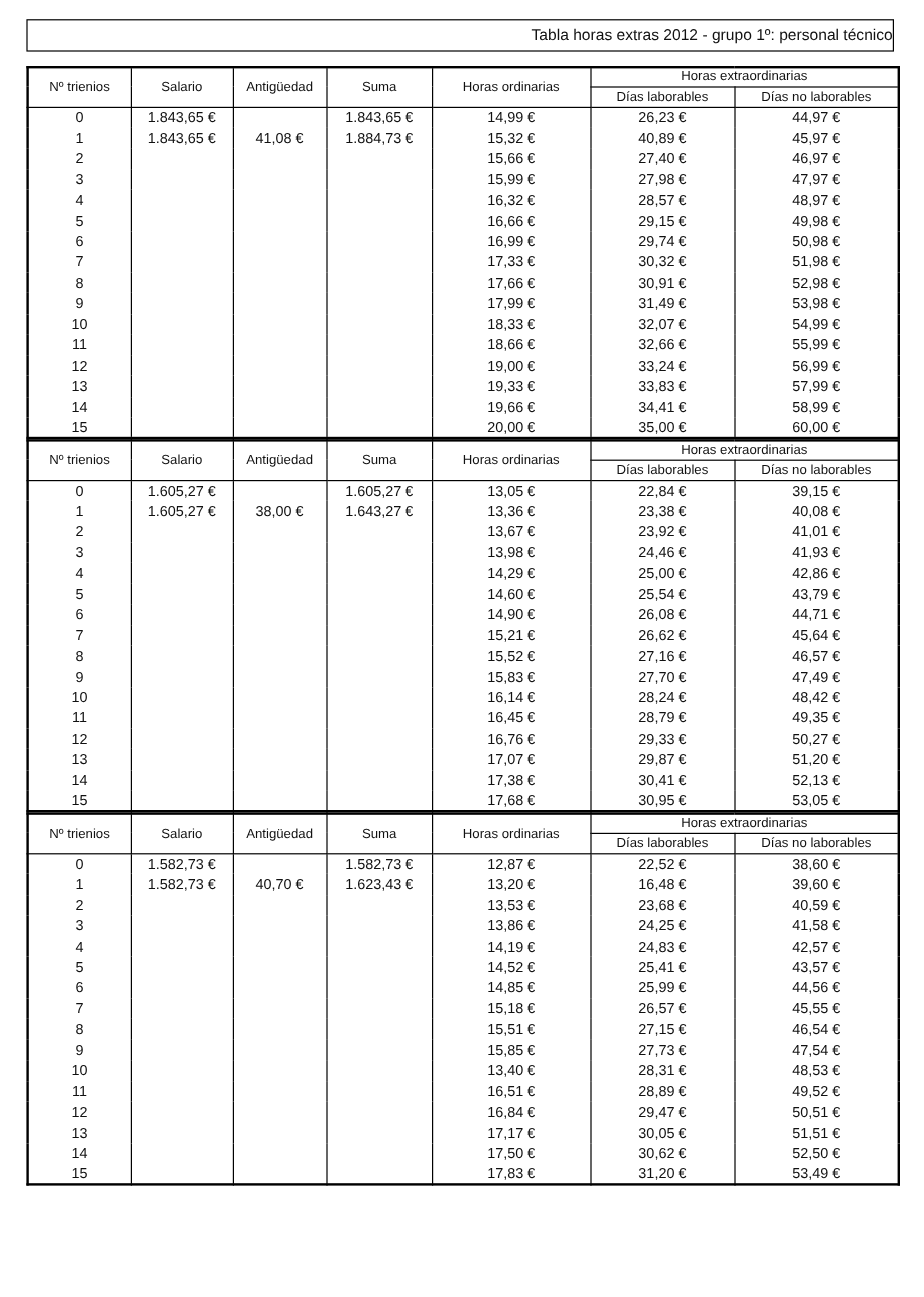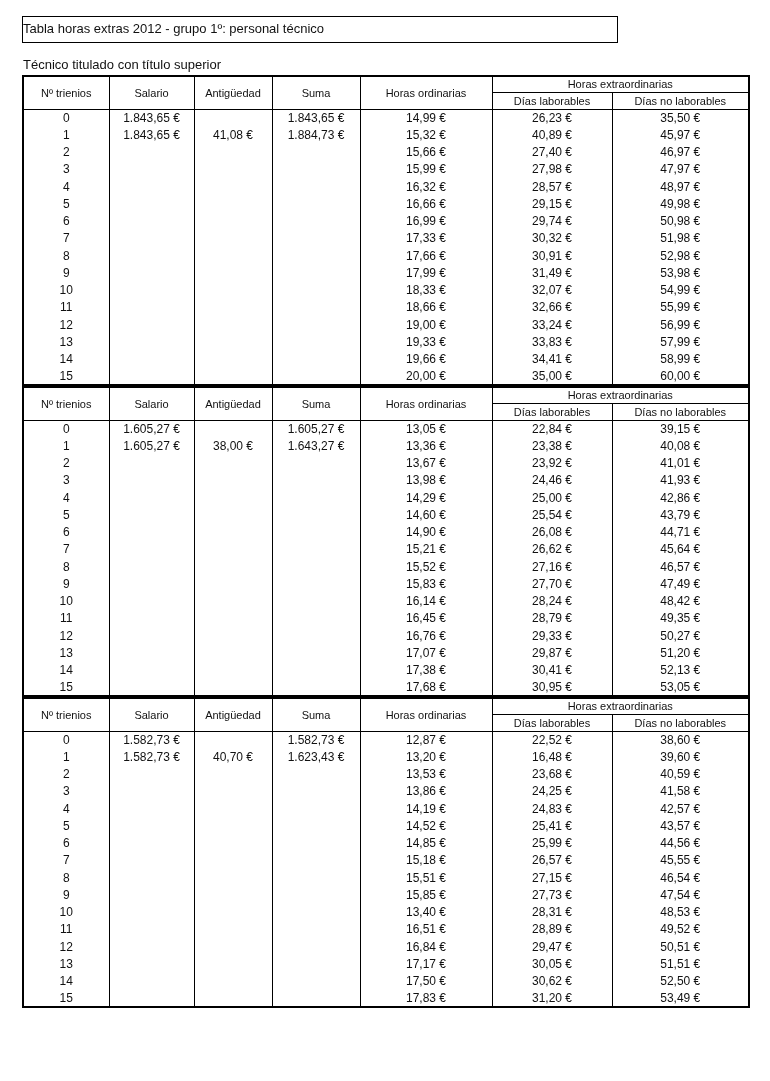--- a/index.html
+++ b/index.html
@@ -12,23 +12,23 @@
     height: 1081px;
     font-family: "Liberation Sans", "DejaVu Sans", sans-serif;
     color: #111111;
     overflow: hidden;
   }
   .page {
     padding: 16px 22px 0 22px;
   }
   .title-box {
     border: 1.5px solid #000;
-    width: 596px;
+    width: 723px;
     box-sizing: border-box;
-    text-align: left;
+    text-align: right;
     padding: 4px 0 5px 0;
     margin-bottom: 12px;
   }
   .title-box .line {
     font-size: 13px;
     line-height: 16px;
   }
   .section-title {
     font-size: 13px;
     line-height: 15px;
@@ -62,195 +62,20 @@
     overflow: hidden;
   }
 </style>
 </head>
 <body>
 
 <div class="page">
 
   <div class="title-box">
     <div class="line">Tabla horas extras 2012 - grupo 1º: personal técnico</div>
-  </div>
-
-  <div class="section">
-    <div class="section-title">Técnico titulado con título superior</div>
-    <table class="salary-table">
-      <colgroup>
-        <col style="width:86px">
-          <col style="width:85px">
-          <col style="width:78px">
-          <col style="width:88px">
-        <col style="width:132px">
-          <col style="width:120px">
-          <col style="width:137px">
-      </colgroup>
-      <thead>
-        <tr class="hrow1">
-          <th rowspan="2">Nº trienios</th>
-          <th rowspan="2">Salario</th>
-          <th rowspan="2">Antigüedad</th>
-          <th rowspan="2">Suma</th>
-          <th rowspan="2">Horas ordinarias</th>
-          <th colspan="2">Horas extraordinarias</th>
-        </tr>
-        <tr class="hrow2">
-          <th>Días laborables</th>
-          <th>Días no laborables</th>
-        </tr>
-      </thead>
-      <tbody>
-          <tr>
-            <td>0</td>
-            <td>1.843,65 €</td>
-            <td></td>
-            <td>1.843,65 €</td>
-            <td>14,99 €</td>
-            <td>26,23 €</td>
-            <td>35,50 €</td>
-          </tr>
-          <tr>
-            <td>1</td>
-            <td>1.843,65 €</td>
-            <td>41,08 €</td>
-            <td>1.884,73 €</td>
-            <td>15,32 €</td>
-            <td>40,89 €</td>
-            <td>45,97 €</td>
-          </tr>
-          <tr>
-            <td>2</td>
-            <td></td>
-            <td></td>
-            <td></td>
-            <td>15,66 €</td>
-            <td>27,40 €</td>
-            <td>46,97 €</td>
-          </tr>
-          <tr>
-            <td>3</td>
-            <td></td>
-            <td></td>
-            <td></td>
-            <td>15,99 €</td>
-            <td>27,98 €</td>
-            <td>47,97 €</td>
-          </tr>
-          <tr>
-            <td>4</td>
-            <td></td>
-            <td></td>
-            <td></td>
-            <td>16,32 €</td>
-            <td>28,57 €</td>
-            <td>48,97 €</td>
-          </tr>
-          <tr>
-            <td>5</td>
-            <td></td>
-            <td></td>
-            <td></td>
-            <td>16,66 €</td>
-            <td>29,15 €</td>
-            <td>49,98 €</td>
-          </tr>
-          <tr>
-            <td>6</td>
-            <td></td>
-            <td></td>
-            <td></td>
-            <td>16,99 €</td>
-            <td>29,74 €</td>
-            <td>50,98 €</td>
-          </tr>
-          <tr>
-            <td>7</td>
-            <td></td>
-            <td></td>
-            <td></td>
-            <td>17,33 €</td>
-            <td>30,32 €</td>
-            <td>51,98 €</td>
-          </tr>
-          <tr>
-            <td>8</td>
-            <td></td>
-            <td></td>
-            <td></td>
-            <td>17,66 €</td>
-            <td>30,91 €</td>
-            <td>52,98 €</td>
-          </tr>
-          <tr>
-            <td>9</td>
-            <td></td>
-            <td></td>
-            <td></td>
-            <td>17,99 €</td>
-            <td>31,49 €</td>
-            <td>53,98 €</td>
-          </tr>
-          <tr>
-            <td>10</td>
-            <td></td>
-            <td></td>
-            <td></td>
-            <td>18,33 €</td>
-            <td>32,07 €</td>
-            <td>54,99 €</td>
-          </tr>
-          <tr>
-            <td>11</td>
-            <td></td>
-            <td></td>
-            <td></td>
-            <td>18,66 €</td>
-            <td>32,66 €</td>
-            <td>55,99 €</td>
-          </tr>
-          <tr>
-            <td>12</td>
-            <td></td>
-            <td></td>
-            <td></td>
-            <td>19,00 €</td>
-            <td>33,24 €</td>
-            <td>56,99 €</td>
-          </tr>
-          <tr>
-            <td>13</td>
-            <td></td>
-            <td></td>
-            <td></td>
-            <td>19,33 €</td>
-            <td>33,83 €</td>
-            <td>57,99 €</td>
-          </tr>
-          <tr>
-            <td>14</td>
-            <td></td>
-            <td></td>
-            <td></td>
-            <td>19,66 €</td>
-            <td>34,41 €</td>
-            <td>58,99 €</td>
-          </tr>
-          <tr>
-            <td>15</td>
-            <td></td>
-            <td></td>
-            <td></td>
-            <td>20,00 €</td>
-            <td>35,00 €</td>
-            <td>60,00 €</td>
-          </tr>
-        </tbody>
-    </table>
   </div>
 
   <div class="section">
     <table class="salary-table">
       <colgroup>
         <col style="width:86px">
           <col style="width:85px">
           <col style="width:78px">
           <col style="width:88px">
         <col style="width:132px">
@@ -267,161 +92,161 @@
           <th colspan="2">Horas extraordinarias</th>
         </tr>
         <tr class="hrow2">
           <th>Días laborables</th>
           <th>Días no laborables</th>
         </tr>
       </thead>
       <tbody>
           <tr>
             <td>0</td>
-            <td>1.605,27 €</td>
-            <td></td>
-            <td>1.605,27 €</td>
-            <td>13,05 €</td>
-            <td>22,84 €</td>
-            <td>39,15 €</td>
+            <td>1.843,65 €</td>
+            <td></td>
+            <td>1.843,65 €</td>
+            <td>14,99 €</td>
+            <td>26,23 €</td>
+            <td>44,97 €</td>
           </tr>
           <tr>
             <td>1</td>
-            <td>1.605,27 €</td>
-            <td>38,00 €</td>
-            <td>1.643,27 €</td>
-            <td>13,36 €</td>
-            <td>23,38 €</td>
-            <td>40,08 €</td>
+            <td>1.843,65 €</td>
+            <td>41,08 €</td>
+            <td>1.884,73 €</td>
+            <td>15,32 €</td>
+            <td>40,89 €</td>
+            <td>45,97 €</td>
           </tr>
           <tr>
             <td>2</td>
             <td></td>
             <td></td>
             <td></td>
-            <td>13,67 €</td>
-            <td>23,92 €</td>
-            <td>41,01 €</td>
+            <td>15,66 €</td>
+            <td>27,40 €</td>
+            <td>46,97 €</td>
           </tr>
           <tr>
             <td>3</td>
             <td></td>
             <td></td>
             <td></td>
-            <td>13,98 €</td>
-            <td>24,46 €</td>
-            <td>41,93 €</td>
+            <td>15,99 €</td>
+            <td>27,98 €</td>
+            <td>47,97 €</td>
           </tr>
           <tr>
             <td>4</td>
             <td></td>
             <td></td>
             <td></td>
-            <td>14,29 €</td>
-            <td>25,00 €</td>
-            <td>42,86 €</td>
+            <td>16,32 €</td>
+            <td>28,57 €</td>
+            <td>48,97 €</td>
           </tr>
           <tr>
             <td>5</td>
             <td></td>
             <td></td>
             <td></td>
-            <td>14,60 €</td>
-            <td>25,54 €</td>
-            <td>43,79 €</td>
+            <td>16,66 €</td>
+            <td>29,15 €</td>
+            <td>49,98 €</td>
           </tr>
           <tr>
             <td>6</td>
             <td></td>
             <td></td>
             <td></td>
-            <td>14,90 €</td>
-            <td>26,08 €</td>
-            <td>44,71 €</td>
+            <td>16,99 €</td>
+            <td>29,74 €</td>
+            <td>50,98 €</td>
           </tr>
           <tr>
             <td>7</td>
             <td></td>
             <td></td>
             <td></td>
-            <td>15,21 €</td>
-            <td>26,62 €</td>
-            <td>45,64 €</td>
+            <td>17,33 €</td>
+            <td>30,32 €</td>
+            <td>51,98 €</td>
           </tr>
           <tr>
             <td>8</td>
             <td></td>
             <td></td>
             <td></td>
-            <td>15,52 €</td>
-            <td>27,16 €</td>
-            <td>46,57 €</td>
+            <td>17,66 €</td>
+            <td>30,91 €</td>
+            <td>52,98 €</td>
           </tr>
           <tr>
             <td>9</td>
             <td></td>
             <td></td>
             <td></td>
-            <td>15,83 €</td>
-            <td>27,70 €</td>
-            <td>47,49 €</td>
+            <td>17,99 €</td>
+            <td>31,49 €</td>
+            <td>53,98 €</td>
           </tr>
           <tr>
             <td>10</td>
             <td></td>
             <td></td>
             <td></td>
-            <td>16,14 €</td>
-            <td>28,24 €</td>
-            <td>48,42 €</td>
+            <td>18,33 €</td>
+            <td>32,07 €</td>
+            <td>54,99 €</td>
           </tr>
           <tr>
             <td>11</td>
             <td></td>
             <td></td>
             <td></td>
-            <td>16,45 €</td>
-            <td>28,79 €</td>
-            <td>49,35 €</td>
+            <td>18,66 €</td>
+            <td>32,66 €</td>
+            <td>55,99 €</td>
           </tr>
           <tr>
             <td>12</td>
             <td></td>
             <td></td>
             <td></td>
-            <td>16,76 €</td>
-            <td>29,33 €</td>
-            <td>50,27 €</td>
+            <td>19,00 €</td>
+            <td>33,24 €</td>
+            <td>56,99 €</td>
           </tr>
           <tr>
             <td>13</td>
             <td></td>
             <td></td>
             <td></td>
-            <td>17,07 €</td>
-            <td>29,87 €</td>
-            <td>51,20 €</td>
+            <td>19,33 €</td>
+            <td>33,83 €</td>
+            <td>57,99 €</td>
           </tr>
           <tr>
             <td>14</td>
             <td></td>
             <td></td>
             <td></td>
-            <td>17,38 €</td>
-            <td>30,41 €</td>
-            <td>52,13 €</td>
+            <td>19,66 €</td>
+            <td>34,41 €</td>
+            <td>58,99 €</td>
           </tr>
           <tr>
             <td>15</td>
             <td></td>
             <td></td>
             <td></td>
-            <td>17,68 €</td>
-            <td>30,95 €</td>
-            <td>53,05 €</td>
+            <td>20,00 €</td>
+            <td>35,00 €</td>
+            <td>60,00 €</td>
           </tr>
         </tbody>
     </table>
   </div>
 
   <div class="section">
     <table class="salary-table">
       <colgroup>
         <col style="width:86px">
           <col style="width:85px">
@@ -441,20 +266,194 @@
           <th colspan="2">Horas extraordinarias</th>
         </tr>
         <tr class="hrow2">
           <th>Días laborables</th>
           <th>Días no laborables</th>
         </tr>
       </thead>
       <tbody>
           <tr>
             <td>0</td>
+            <td>1.605,27 €</td>
+            <td></td>
+            <td>1.605,27 €</td>
+            <td>13,05 €</td>
+            <td>22,84 €</td>
+            <td>39,15 €</td>
+          </tr>
+          <tr>
+            <td>1</td>
+            <td>1.605,27 €</td>
+            <td>38,00 €</td>
+            <td>1.643,27 €</td>
+            <td>13,36 €</td>
+            <td>23,38 €</td>
+            <td>40,08 €</td>
+          </tr>
+          <tr>
+            <td>2</td>
+            <td></td>
+            <td></td>
+            <td></td>
+            <td>13,67 €</td>
+            <td>23,92 €</td>
+            <td>41,01 €</td>
+          </tr>
+          <tr>
+            <td>3</td>
+            <td></td>
+            <td></td>
+            <td></td>
+            <td>13,98 €</td>
+            <td>24,46 €</td>
+            <td>41,93 €</td>
+          </tr>
+          <tr>
+            <td>4</td>
+            <td></td>
+            <td></td>
+            <td></td>
+            <td>14,29 €</td>
+            <td>25,00 €</td>
+            <td>42,86 €</td>
+          </tr>
+          <tr>
+            <td>5</td>
+            <td></td>
+            <td></td>
+            <td></td>
+            <td>14,60 €</td>
+            <td>25,54 €</td>
+            <td>43,79 €</td>
+          </tr>
+          <tr>
+            <td>6</td>
+            <td></td>
+            <td></td>
+            <td></td>
+            <td>14,90 €</td>
+            <td>26,08 €</td>
+            <td>44,71 €</td>
+          </tr>
+          <tr>
+            <td>7</td>
+            <td></td>
+            <td></td>
+            <td></td>
+            <td>15,21 €</td>
+            <td>26,62 €</td>
+            <td>45,64 €</td>
+          </tr>
+          <tr>
+            <td>8</td>
+            <td></td>
+            <td></td>
+            <td></td>
+            <td>15,52 €</td>
+            <td>27,16 €</td>
+            <td>46,57 €</td>
+          </tr>
+          <tr>
+            <td>9</td>
+            <td></td>
+            <td></td>
+            <td></td>
+            <td>15,83 €</td>
+            <td>27,70 €</td>
+            <td>47,49 €</td>
+          </tr>
+          <tr>
+            <td>10</td>
+            <td></td>
+            <td></td>
+            <td></td>
+            <td>16,14 €</td>
+            <td>28,24 €</td>
+            <td>48,42 €</td>
+          </tr>
+          <tr>
+            <td>11</td>
+            <td></td>
+            <td></td>
+            <td></td>
+            <td>16,45 €</td>
+            <td>28,79 €</td>
+            <td>49,35 €</td>
+          </tr>
+          <tr>
+            <td>12</td>
+            <td></td>
+            <td></td>
+            <td></td>
+            <td>16,76 €</td>
+            <td>29,33 €</td>
+            <td>50,27 €</td>
+          </tr>
+          <tr>
+            <td>13</td>
+            <td></td>
+            <td></td>
+            <td></td>
+            <td>17,07 €</td>
+            <td>29,87 €</td>
+            <td>51,20 €</td>
+          </tr>
+          <tr>
+            <td>14</td>
+            <td></td>
+            <td></td>
+            <td></td>
+            <td>17,38 €</td>
+            <td>30,41 €</td>
+            <td>52,13 €</td>
+          </tr>
+          <tr>
+            <td>15</td>
+            <td></td>
+            <td></td>
+            <td></td>
+            <td>17,68 €</td>
+            <td>30,95 €</td>
+            <td>53,05 €</td>
+          </tr>
+        </tbody>
+    </table>
+  </div>
+
+  <div class="section">
+    <table class="salary-table">
+      <colgroup>
+        <col style="width:86px">
+          <col style="width:85px">
+          <col style="width:78px">
+          <col style="width:88px">
+        <col style="width:132px">
+          <col style="width:120px">
+          <col style="width:137px">
+      </colgroup>
+      <thead>
+        <tr class="hrow1">
+          <th rowspan="2">Nº trienios</th>
+          <th rowspan="2">Salario</th>
+          <th rowspan="2">Antigüedad</th>
+          <th rowspan="2">Suma</th>
+          <th rowspan="2">Horas ordinarias</th>
+          <th colspan="2">Horas extraordinarias</th>
+        </tr>
+        <tr class="hrow2">
+          <th>Días laborables</th>
+          <th>Días no laborables</th>
+        </tr>
+      </thead>
+      <tbody>
+          <tr>
+            <td>0</td>
             <td>1.582,73 €</td>
             <td></td>
             <td>1.582,73 €</td>
             <td>12,87 €</td>
             <td>22,52 €</td>
             <td>38,60 €</td>
           </tr>
           <tr>
             <td>1</td>
             <td>1.582,73 €</td>

